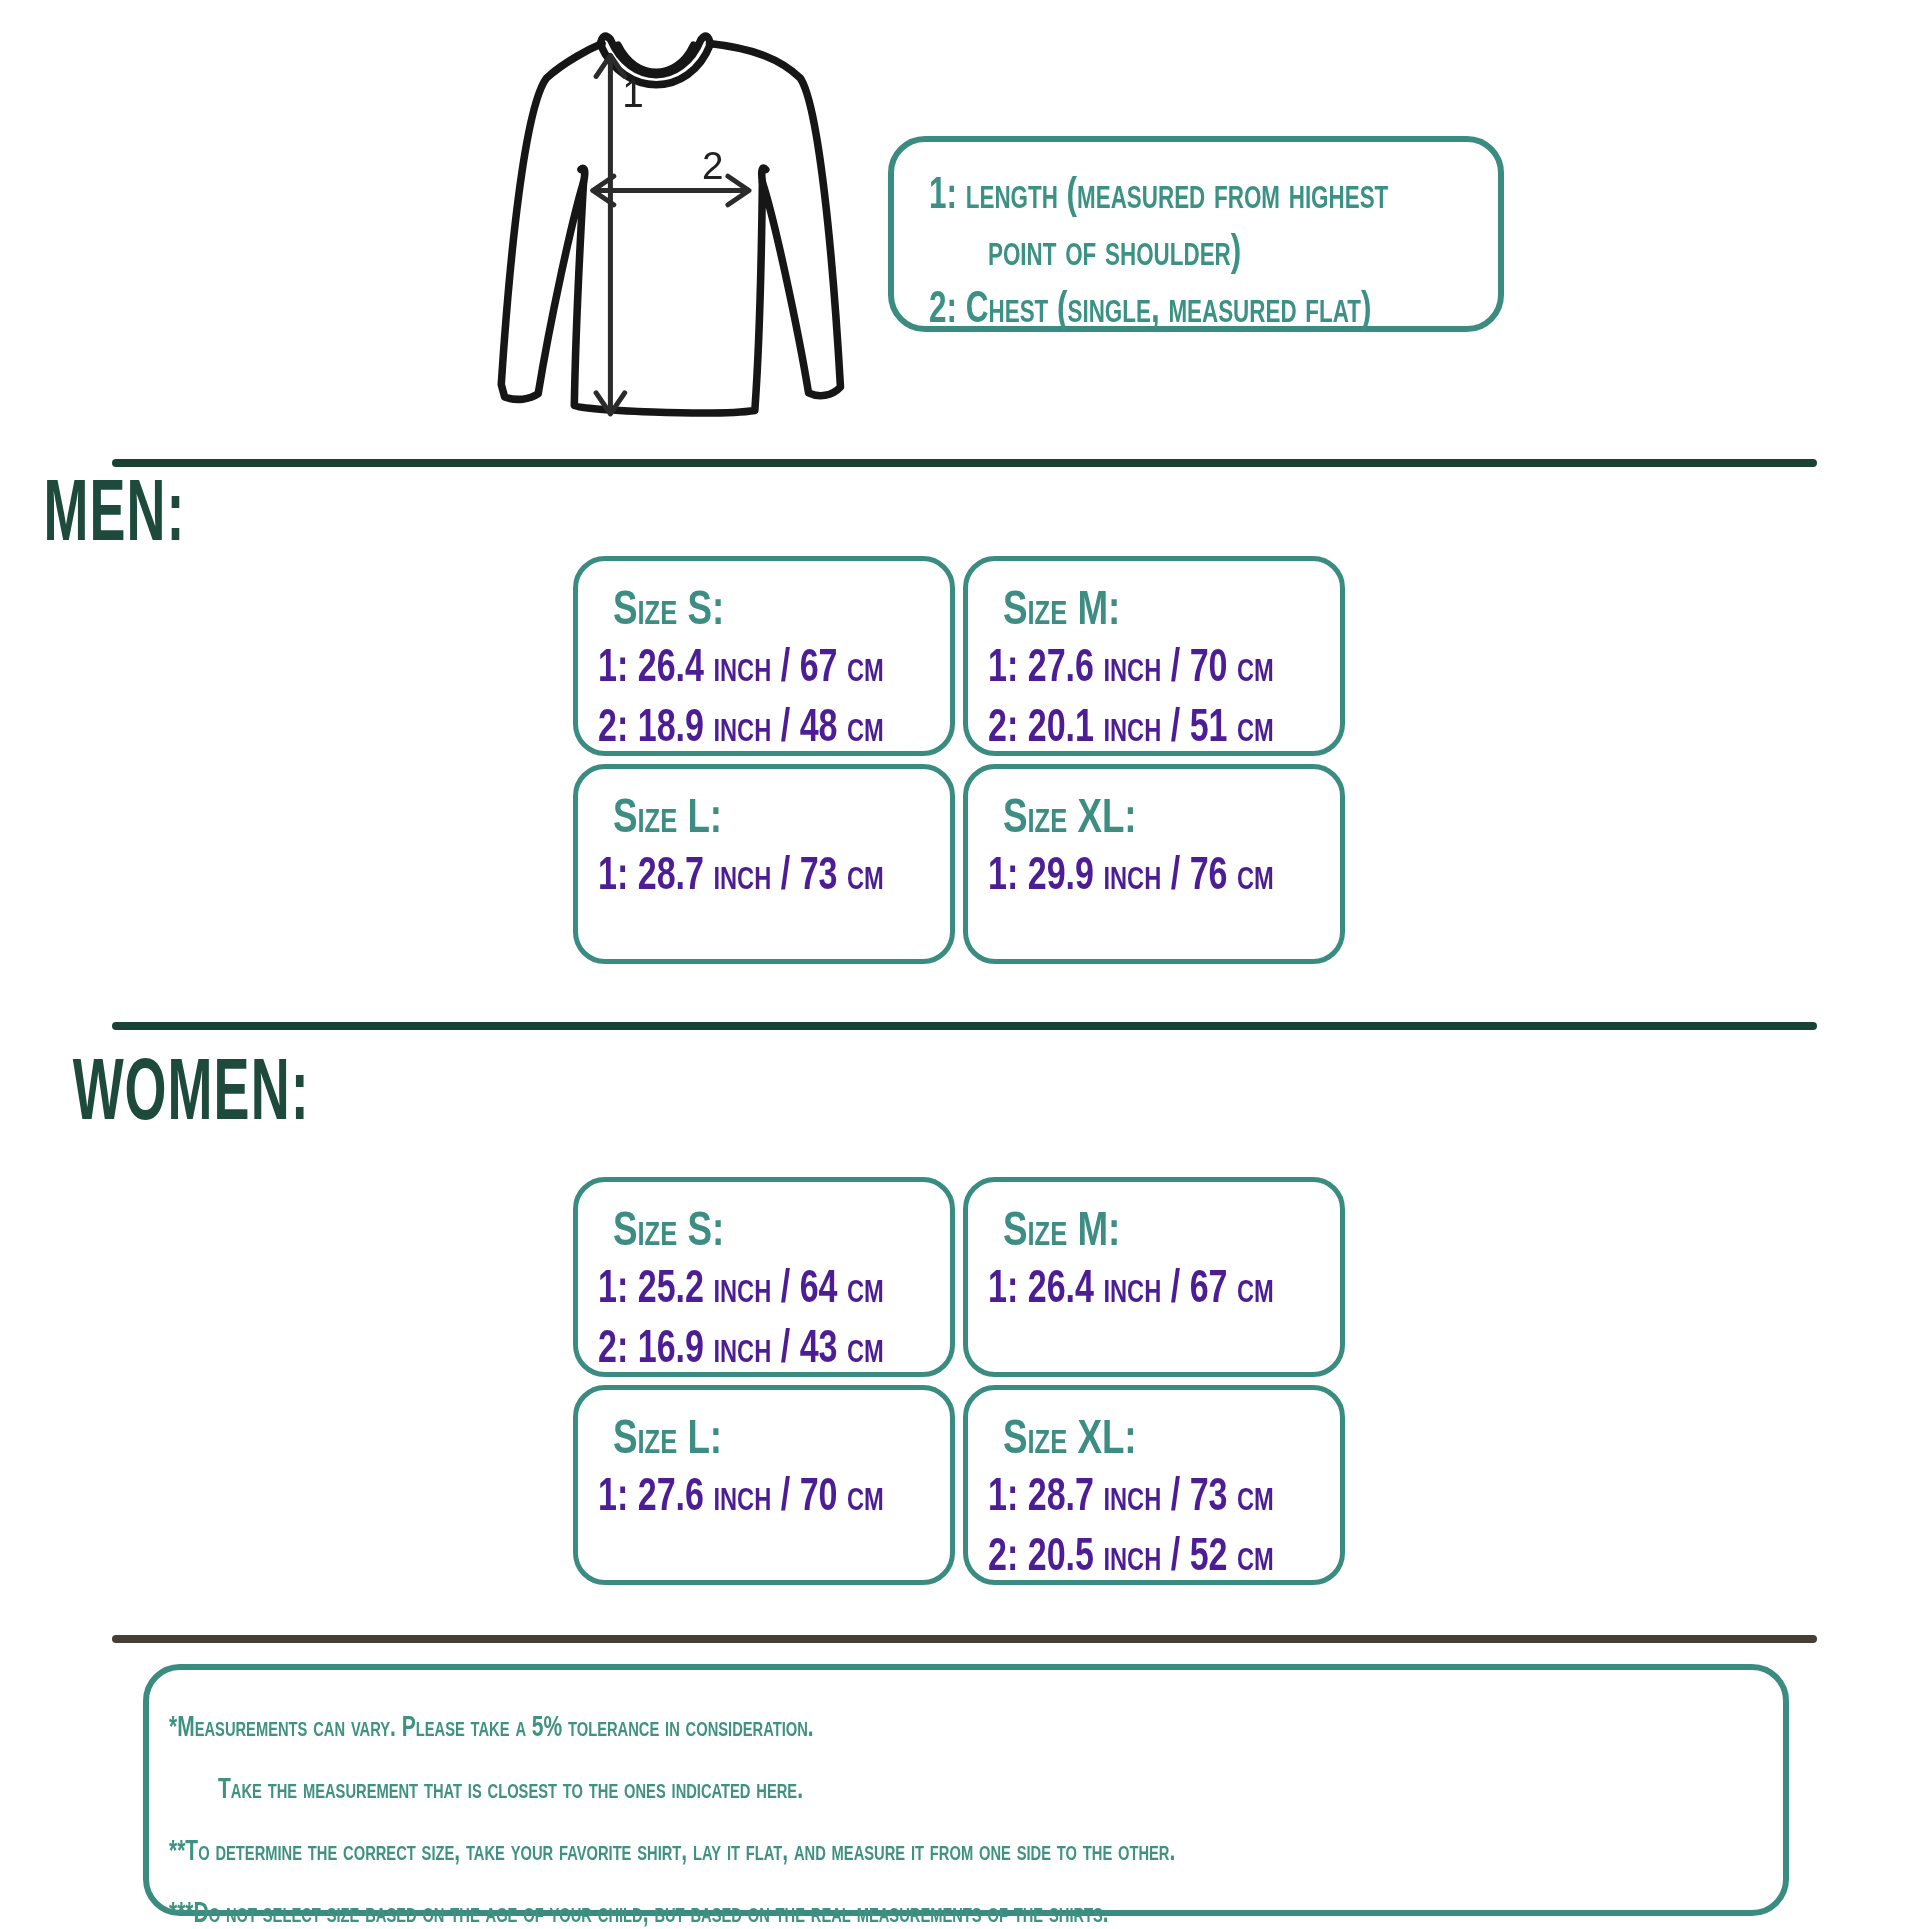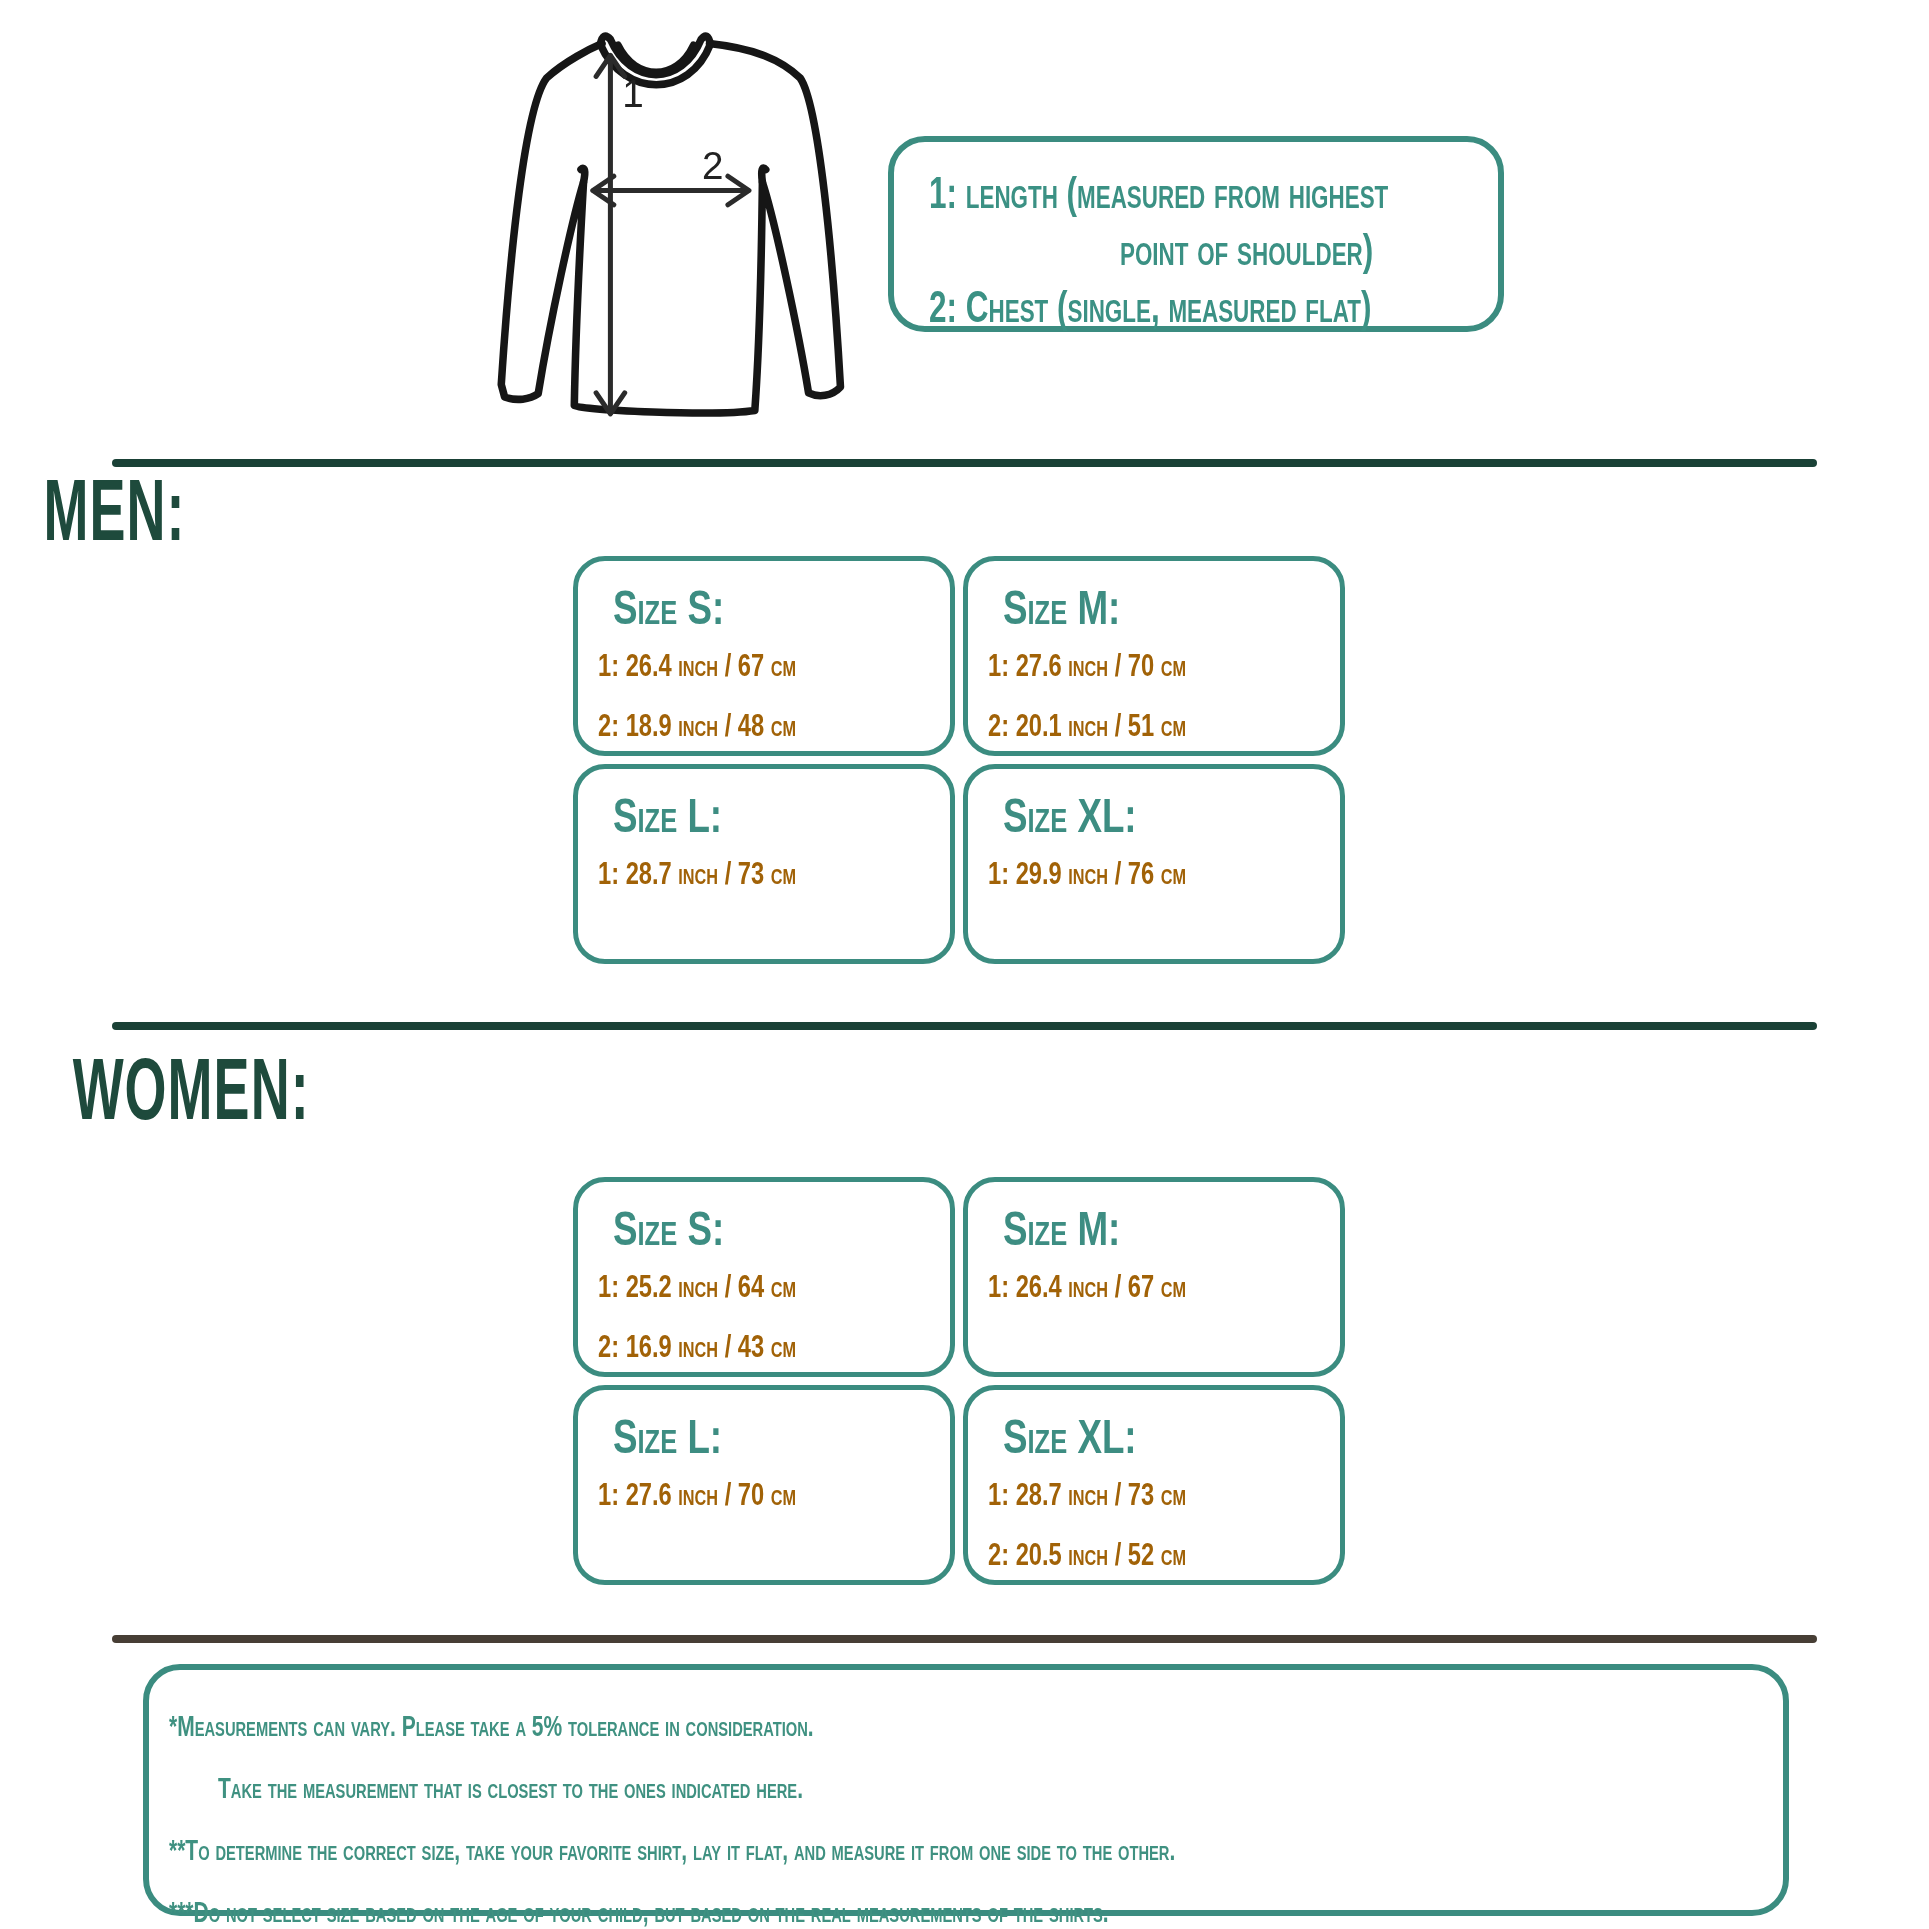--- a/index.html
+++ b/index.html
@@ -9,21 +9,21 @@
 
   
   .cx{display:inline-block;white-space:nowrap;transform-origin:0 50%;
       font-variant:small-caps;font-weight:bold;}
 
   
   .shirt{left:466px;top:4.2px;width:424px;height:441px;}
 
   
   .legend-box{left:888px;top:136px;width:616px;height:196px;box-sizing:border-box;
-      border:6.7px solid #3B8C80;border-radius:37px;padding:22px 16px 0 35px;text-align:right;}
+      border:6.7px solid #3B8C80;border-radius:37px;padding:22px 16px 0 35px;}
   .legend-line{line-height:57px;font-size:45px;color:#3B9184;}
   .legend-line .cx{transform:scaleX(0.70);}
   .legend-indent{margin-left:59px;}
 
   
   .divider{left:112px;width:1705px;height:7.6px;border-radius:4.2px;background:#1A4136;}
   .divider.brown{background:#473E35;}
 
   
   .section-heading{left:0;width:1894px;}
@@ -31,21 +31,21 @@
       font-variant:normal;font-size:87px;letter-spacing:1.7px;color:#1E4A3C;}
 
   
   .size-grid{display:grid;grid-template-columns:382px 382px;column-gap:46px;row-gap:22px;gap:8px;}
   .men-grid{left:573px;top:556px;}
   .women-grid{left:573px;top:1177px;}
   .size-box{box-sizing:border-box;width:382px;height:200px;border:5.9px solid #3B8C80;
       border-radius:32px;padding:18.5px 8.4px 0 20px;background:#ffffff;}
   .size-title{font-size:49px;line-height:55px;color:#3D8D82;margin-left:15px;}
   .size-title .cx{transform:scaleX(0.75);}
-  .size-row{font-size:32px;line-height:60px;color:#a16207;}
+  .size-row{font-size:46px;line-height:60px;color:#4c1d95;}
   .size-row .cx{transform:scaleX(0.74);}
 
   
   .footnote-box{left:143px;top:1664px;width:1646px;height:252px;box-sizing:border-box;
       border:6.7px solid #3B8C80;border-radius:37px;padding:25px 17px 0 20px;}
   .footnote-line{font-size:30px;line-height:62px;color:#3F9181;}
   .footnote-line .cx{transform:scaleX(0.70);}
   .footnote-indent{margin-left:49px;}
 </style>
 </head>

